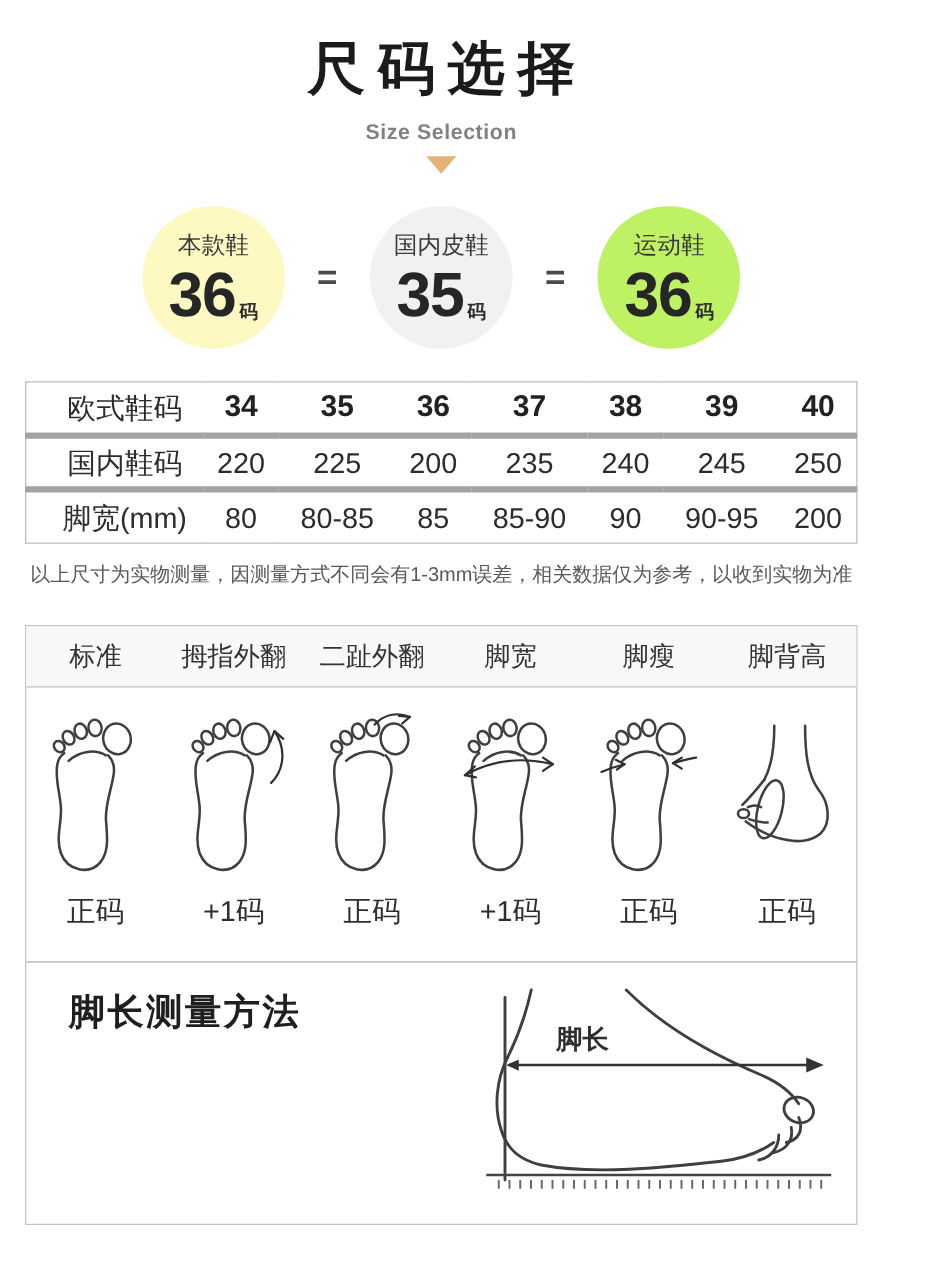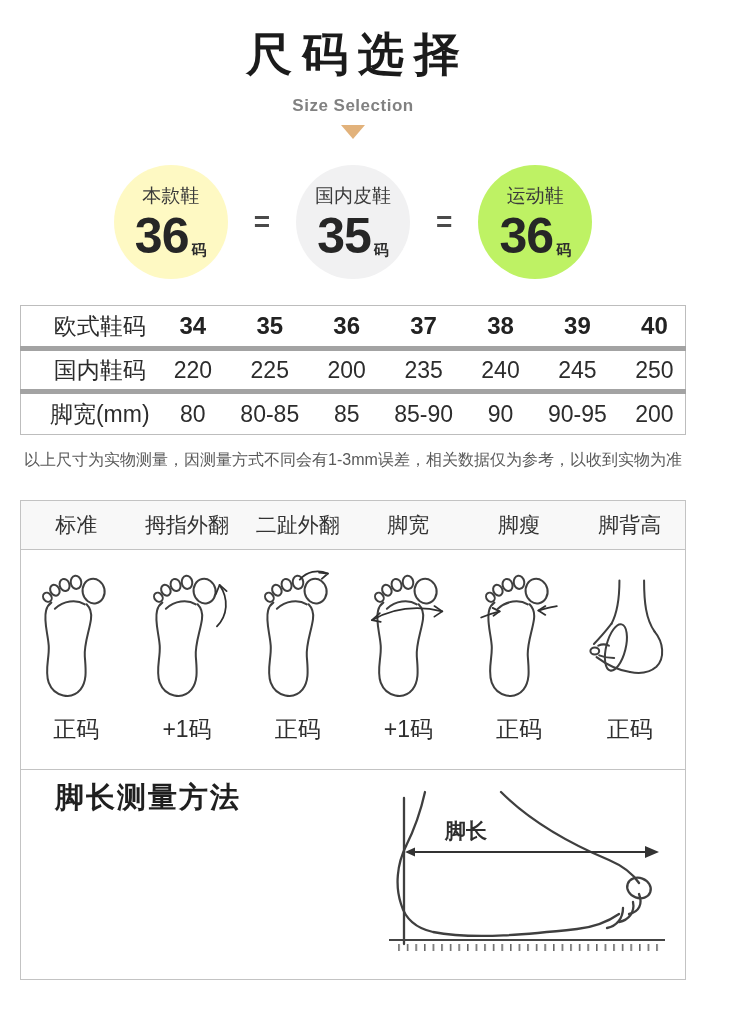--- a/index.html
+++ b/index.html
@@ -51,21 +51,21 @@
   .ftbox { width:666px; margin:29px auto 0; border:1px solid #c3c3c3;text-align:right; }
   .ft-h { display:flex; height:49px; background:#f8f8f8; border-bottom:1px solid #c3c3c3; }
   .ft-h .cell { flex:1; display:flex; align-items:center; justify-content:center; font-size:21px; font-weight:500; color:#333; }
   .ft-b { display:flex; padding:20px 0 24px; }
   .ft-col { flex:1; display:flex; flex-direction:column; align-items:center; }
   .ft-col svg { width:90px; height:132px; }
   .ft-rec { margin-top:12px; font-size:23px; font-weight:500; color:#2e2e2e; }
 
   
   .msbox { width:666px; height:211px; margin:-1px auto 0; border:1px solid #c3c3c3; position:relative; }
-  .msbox h2 { position:absolute; left:34px; top:8px; font-size:29px; font-weight:700; color:#1f1f1f; letter-spacing:2px; }
+  .msbox h2 { position:absolute; left:34px; top:20px; font-size:29px; font-weight:700; color:#1f1f1f; letter-spacing:2px; }
   .m-text { position:absolute; left:34px; top:66px; width:330px; font-size:17.5px; line-height:1.88; color:#2e2e2e; }
   .m-text b { font-weight:700; color:#222; }
   .m-diag { position:absolute; right:12px; top:18px; width:292px; height:176px; }
 
   svg .ln { fill:none; stroke:#3f3f3f; stroke-width:2.3; stroke-linecap:round; stroke-linejoin:round; }
   svg .ar { fill:none; stroke:#2f2f2f; stroke-width:2; stroke-linecap:round; }
 </style>
 </head>
 <body>
 

